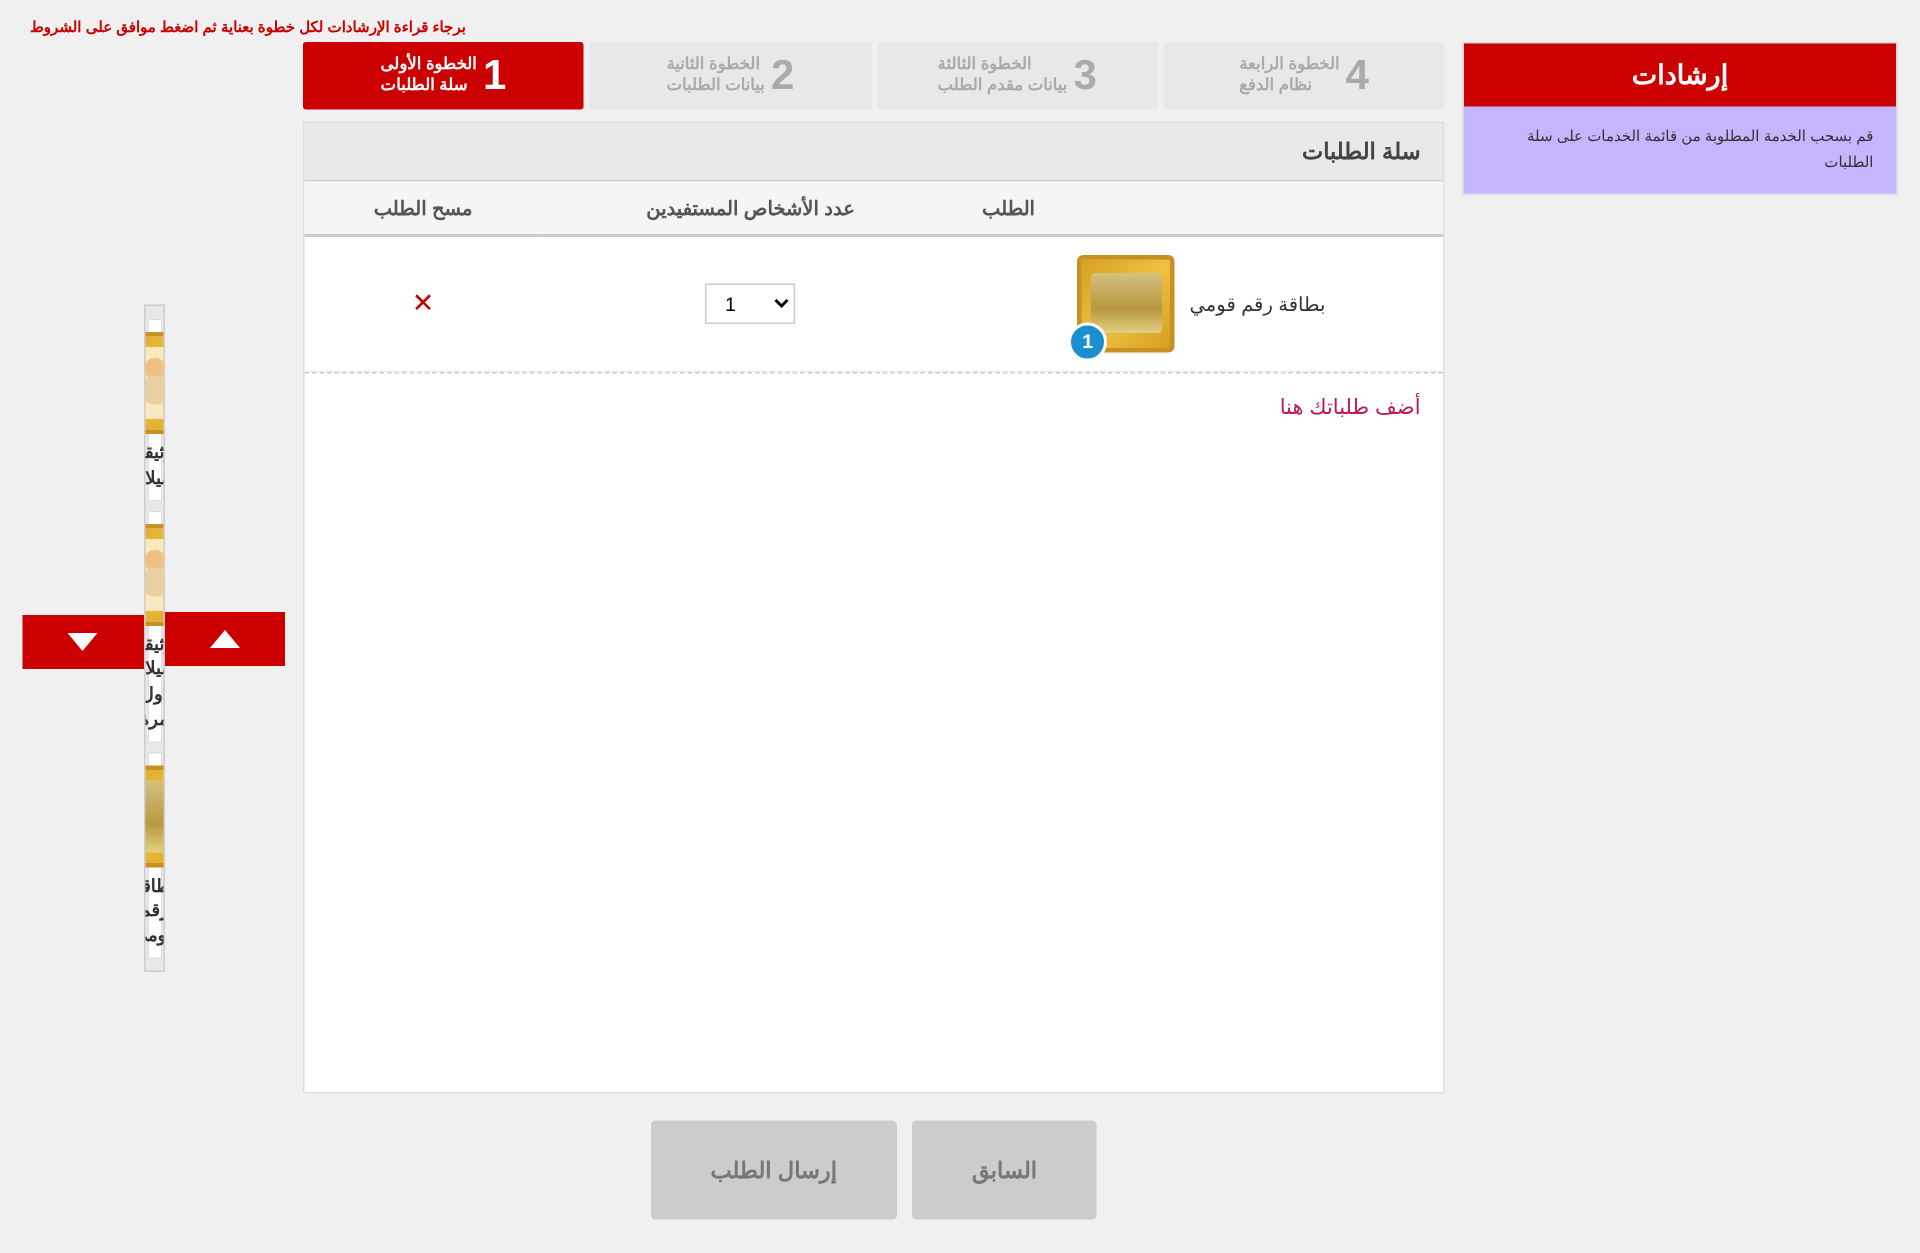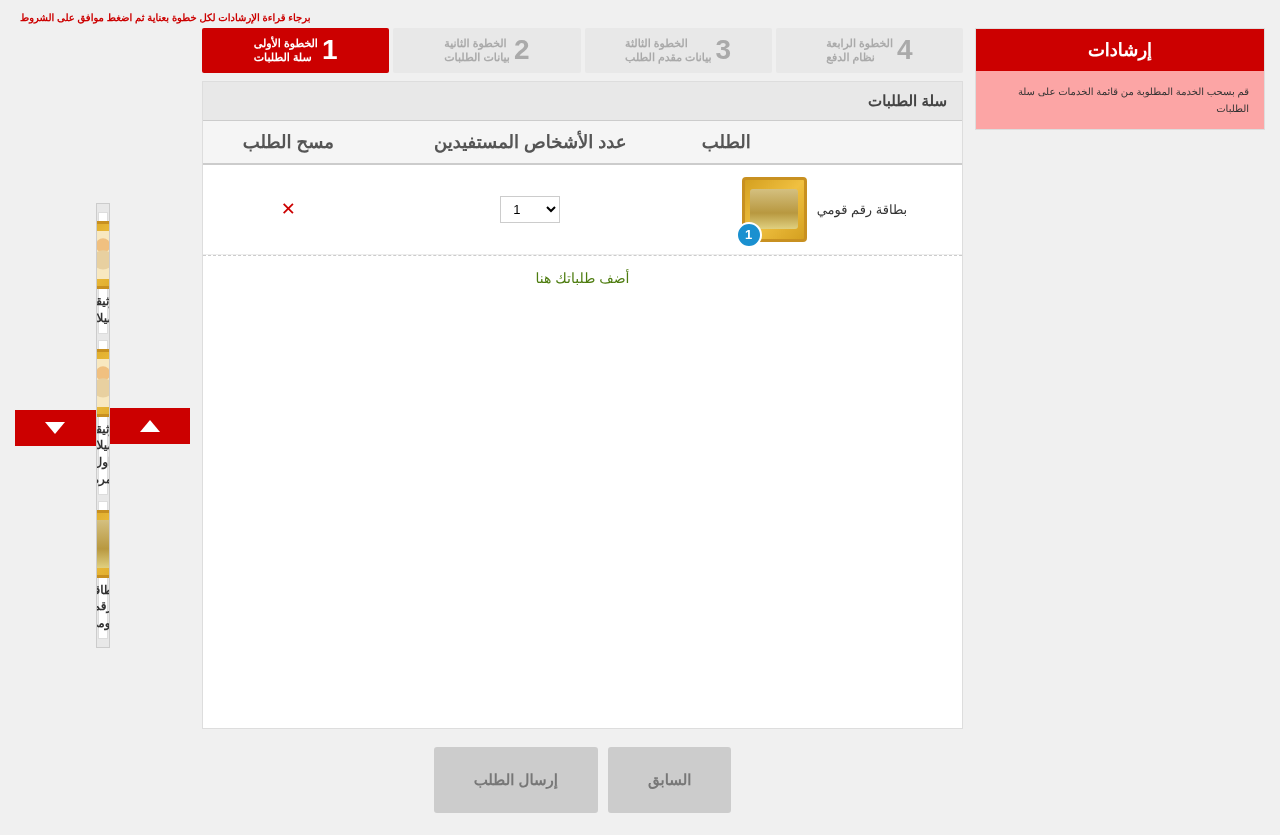--- a/index.html
+++ b/index.html
@@ -27,21 +27,21 @@
       gap: 12px;
       height: calc(835px - 40px);
     }
 
     
     .instructions-panel {
       width: 290px;
       flex-shrink: 0;
     }
     .instructions-box {
-      background: #fca5a5;
+      background: #c4b5fd;
       border: 1px solid #ddd;
     }
     .instructions-title {
       background: #c00;
       color: #fff;
       text-align: center;
       font-size: 18px;
       font-weight: bold;
       padding: 10px 0;
     }
@@ -114,21 +114,21 @@
       color: #444;
       border-bottom: 1px solid #ccc;
     }
     .cart-table {
       width: 100%;
       border-collapse: collapse;
     }
     .cart-table thead tr th {
       background: #f5f5f5;
       padding: 10px 15px;
-      font-size: 18px;
+      font-size: 13px;
       color: #555;
       font-weight: bold;
       border-bottom: 2px solid #ccc;
       text-align: center;
     }
     .cart-table thead tr th:first-child {
       text-align: left;
     }
     .cart-table tbody tr td {
       padding: 12px 15px;
@@ -212,24 +212,24 @@
     .delete-btn {
       color: #c00;
       font-size: 18px;
       cursor: pointer;
       background: none;
       border: none;
       padding: 0 5px;
     }
 
     .add-requests-row {
-      text-align: center;
+      text-align: right;
       padding: 14px 15px;
       font-size: 14px;
-      color: #4d7c0f;
+      color: #be185d;
       border-top: 1px dashed #ccc;
     }
 
     
     .bottom-buttons {
       display: flex;
       justify-content: center;
       gap: 10px;
       padding: 18px 0 10px;
     }

